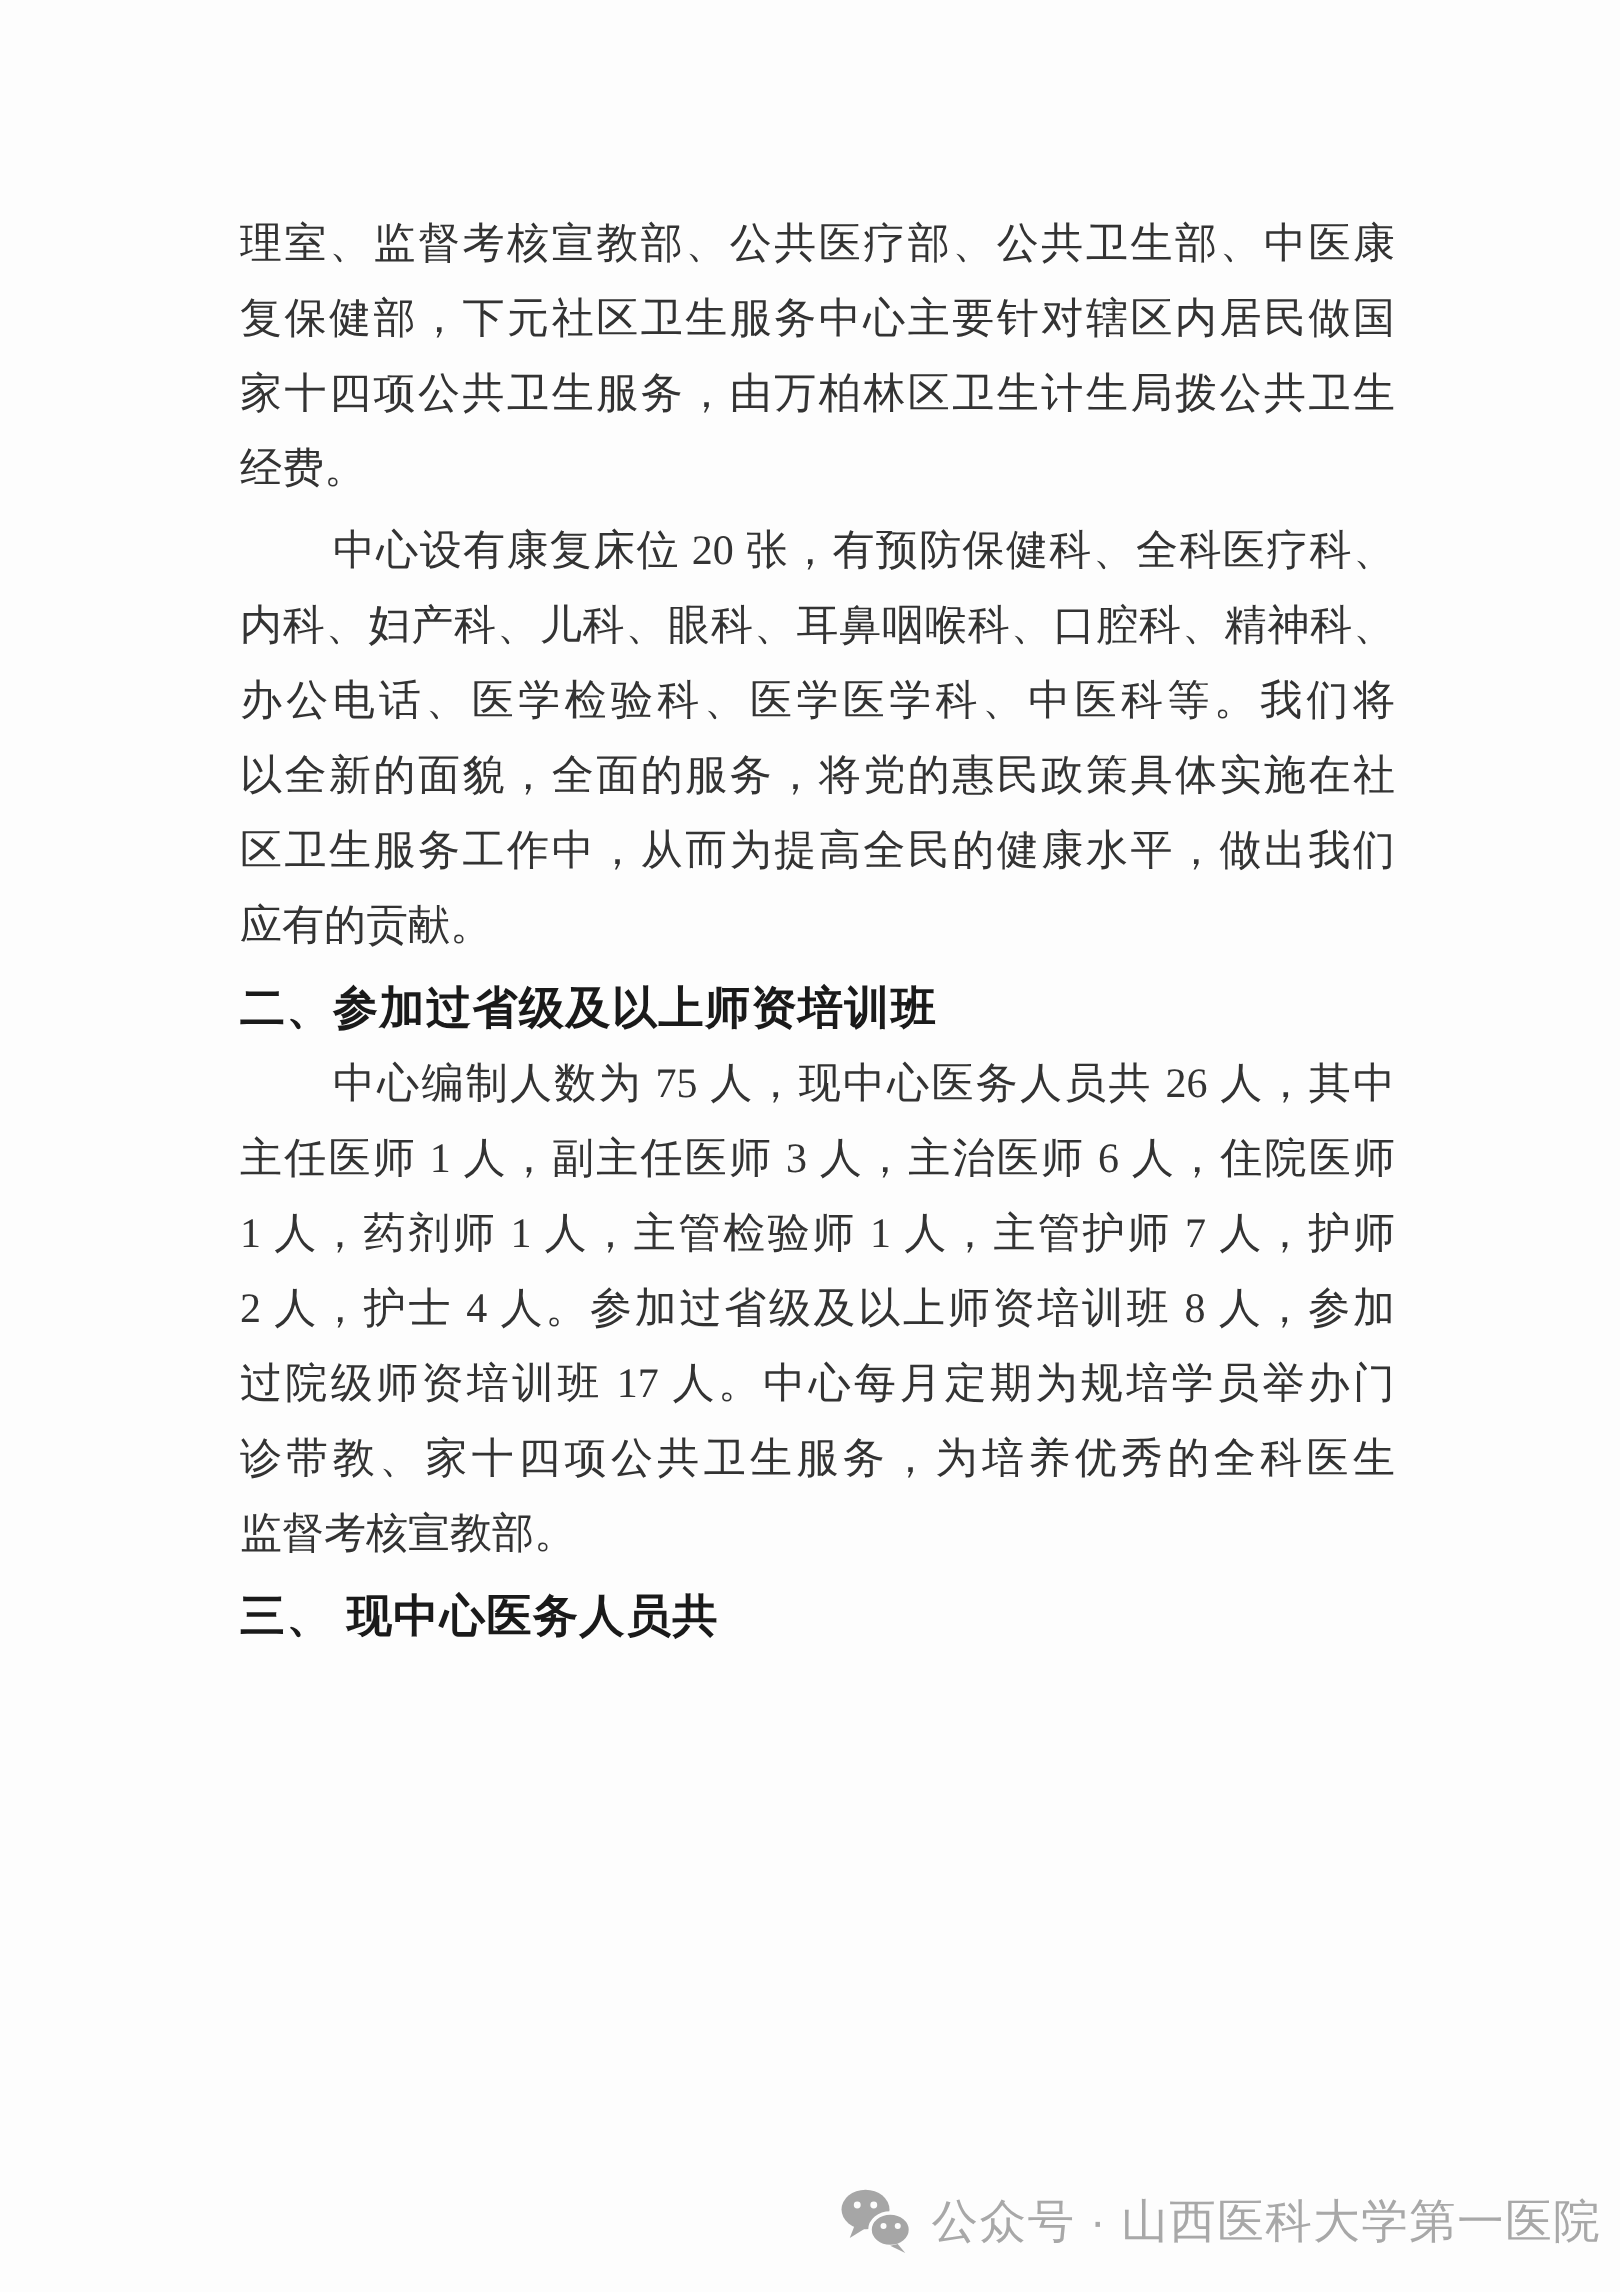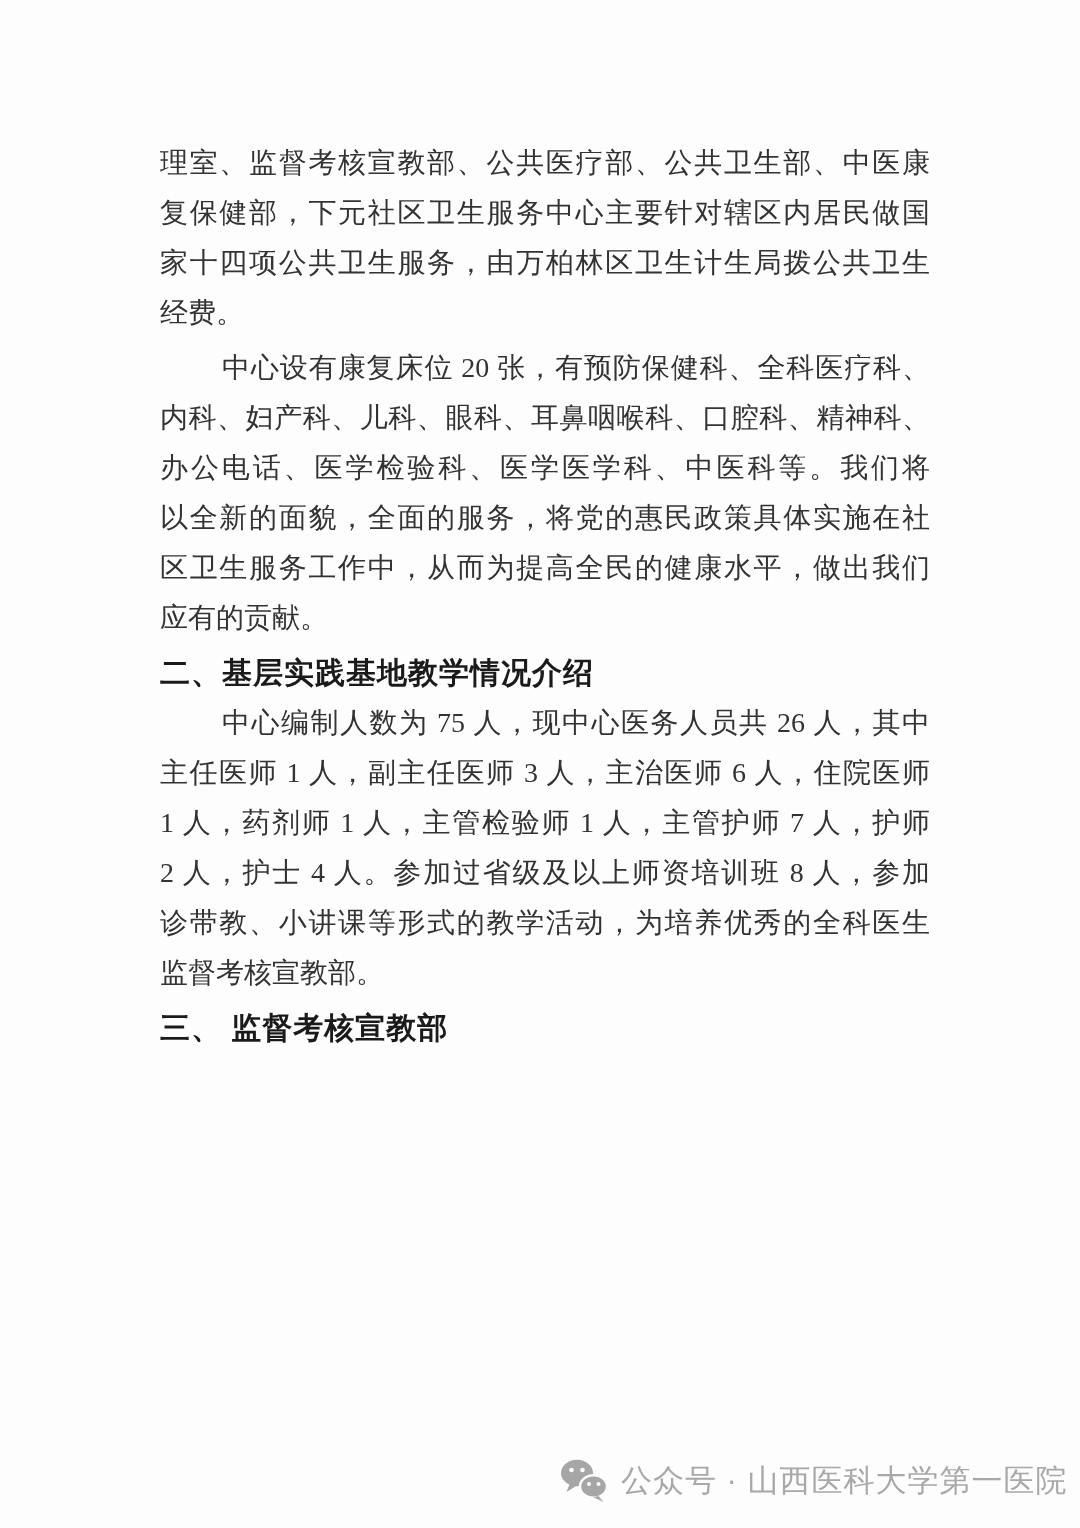--- a/index.html
+++ b/index.html
@@ -82,30 +82,31 @@
         <div class="line">经费。</div>
       </div>
       <div class="paragraph">
         <div class="line just indent">中心设有康复床位 20 张，有预防保健科、全科医疗科、</div>
         <div class="line just">内科、妇产科、儿科、眼科、耳鼻咽喉科、口腔科、精神科、</div>
         <div class="line just">办公电话、医学检验科、医学医学科、中医科等。我们将</div>
         <div class="line just">以全新的面貌，全面的服务，将党的惠民政策具体实施在社</div>
         <div class="line just">区卫生服务工作中，从而为提高全民的健康水平，做出我们</div>
         <div class="line">应有的贡献。</div>
       </div>
-      <div class="heading">二、基层实践基地教学情况介绍</div>
+      <div class="heading">二、参加过省级及以上师资培训班</div>
       <div class="paragraph">
         <div class="line just indent">中心编制人数为 75 人，现中心医务人员共 26 人，其中</div>
         <div class="line just">主任医师 1 人，副主任医师 3 人，主治医师 6 人，住院医师</div>
         <div class="line just">1 人，药剂师 1 人，主管检验师 1 人，主管护师 7 人，护师</div>
         <div class="line just">2 人，护士 4 人。参加过省级及以上师资培训班 8 人，参加</div>
-        <div class="line just">诊带教、小讲课等形式的教学活动，为培养优秀的全科医生</div>
+        <div class="line just">过院级师资培训班 17 人。中心每月定期为规培学员举办门</div>
+        <div class="line just">诊带教、家十四项公共卫生服务，为培养优秀的全科医生</div>
         <div class="line">监督考核宣教部。</div>
       </div>
-      <div class="heading">三、 监督考核宣教部</div>
+      <div class="heading">三、 现中心医务人员共</div>
     </div>
 
   <div class="footer">
     <svg class="wechat-icon" width="48" height="44" viewBox="0 0 48 44" aria-hidden="true">
       <g fill="#a6a6a6">
         <ellipse cx="17" cy="14" rx="16" ry="13.2"></ellipse>
         <path d="M10 24 L6.5 33 L17 26.5 Z"></path>
       </g>
       <circle cx="11.5" cy="11" r="2.3" fill="#fdfdfd"></circle>
       <circle cx="22.5" cy="11" r="2.3" fill="#fdfdfd"></circle>

